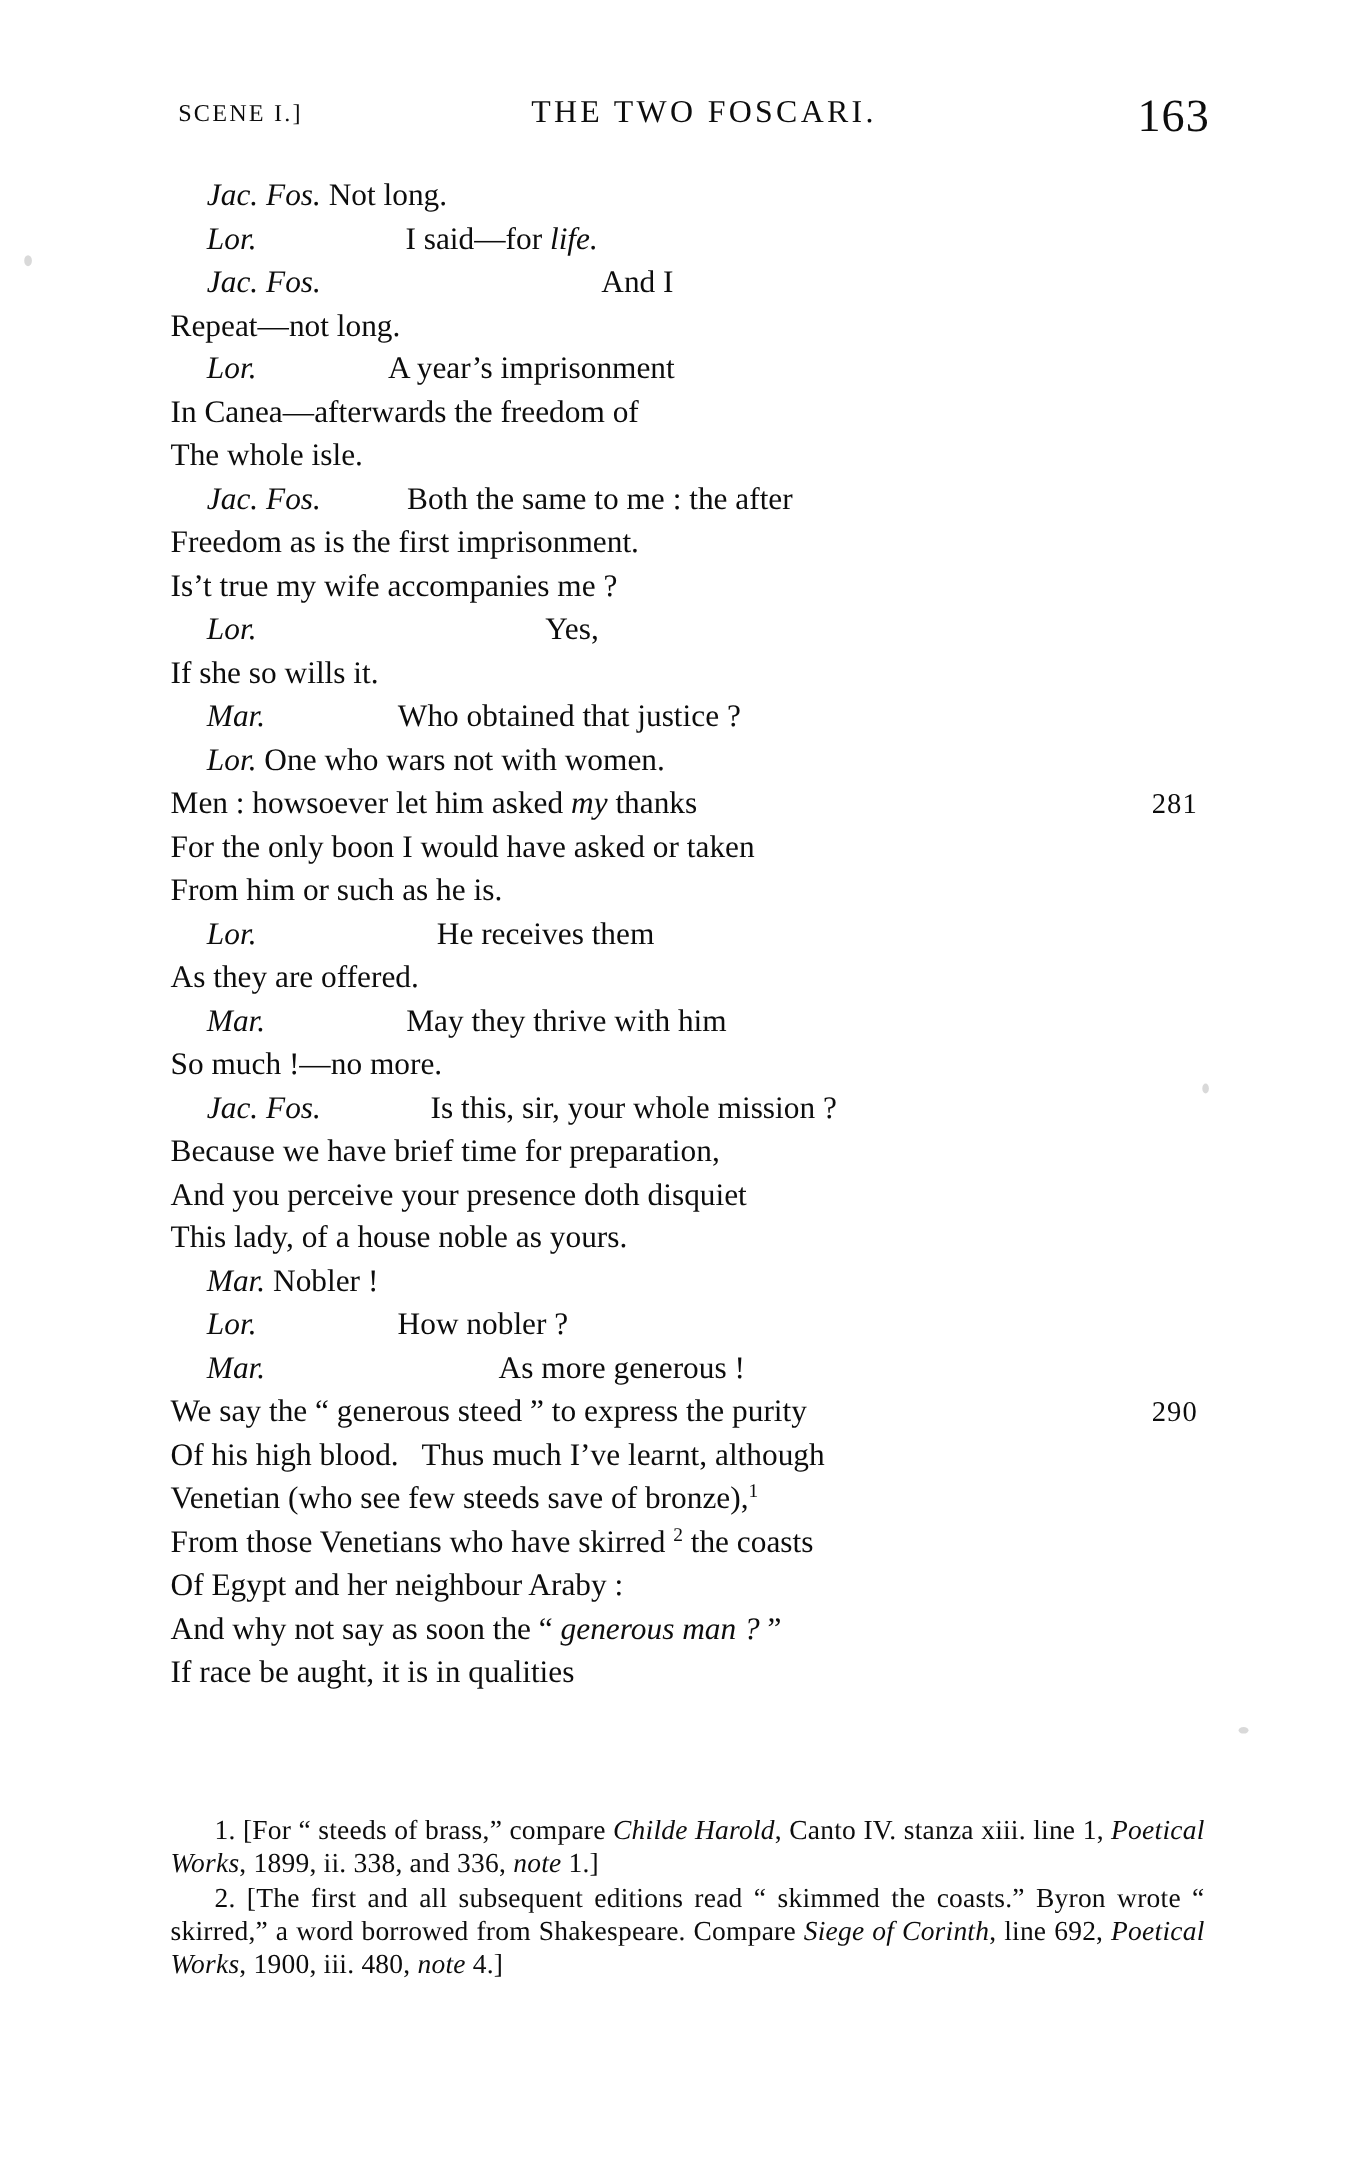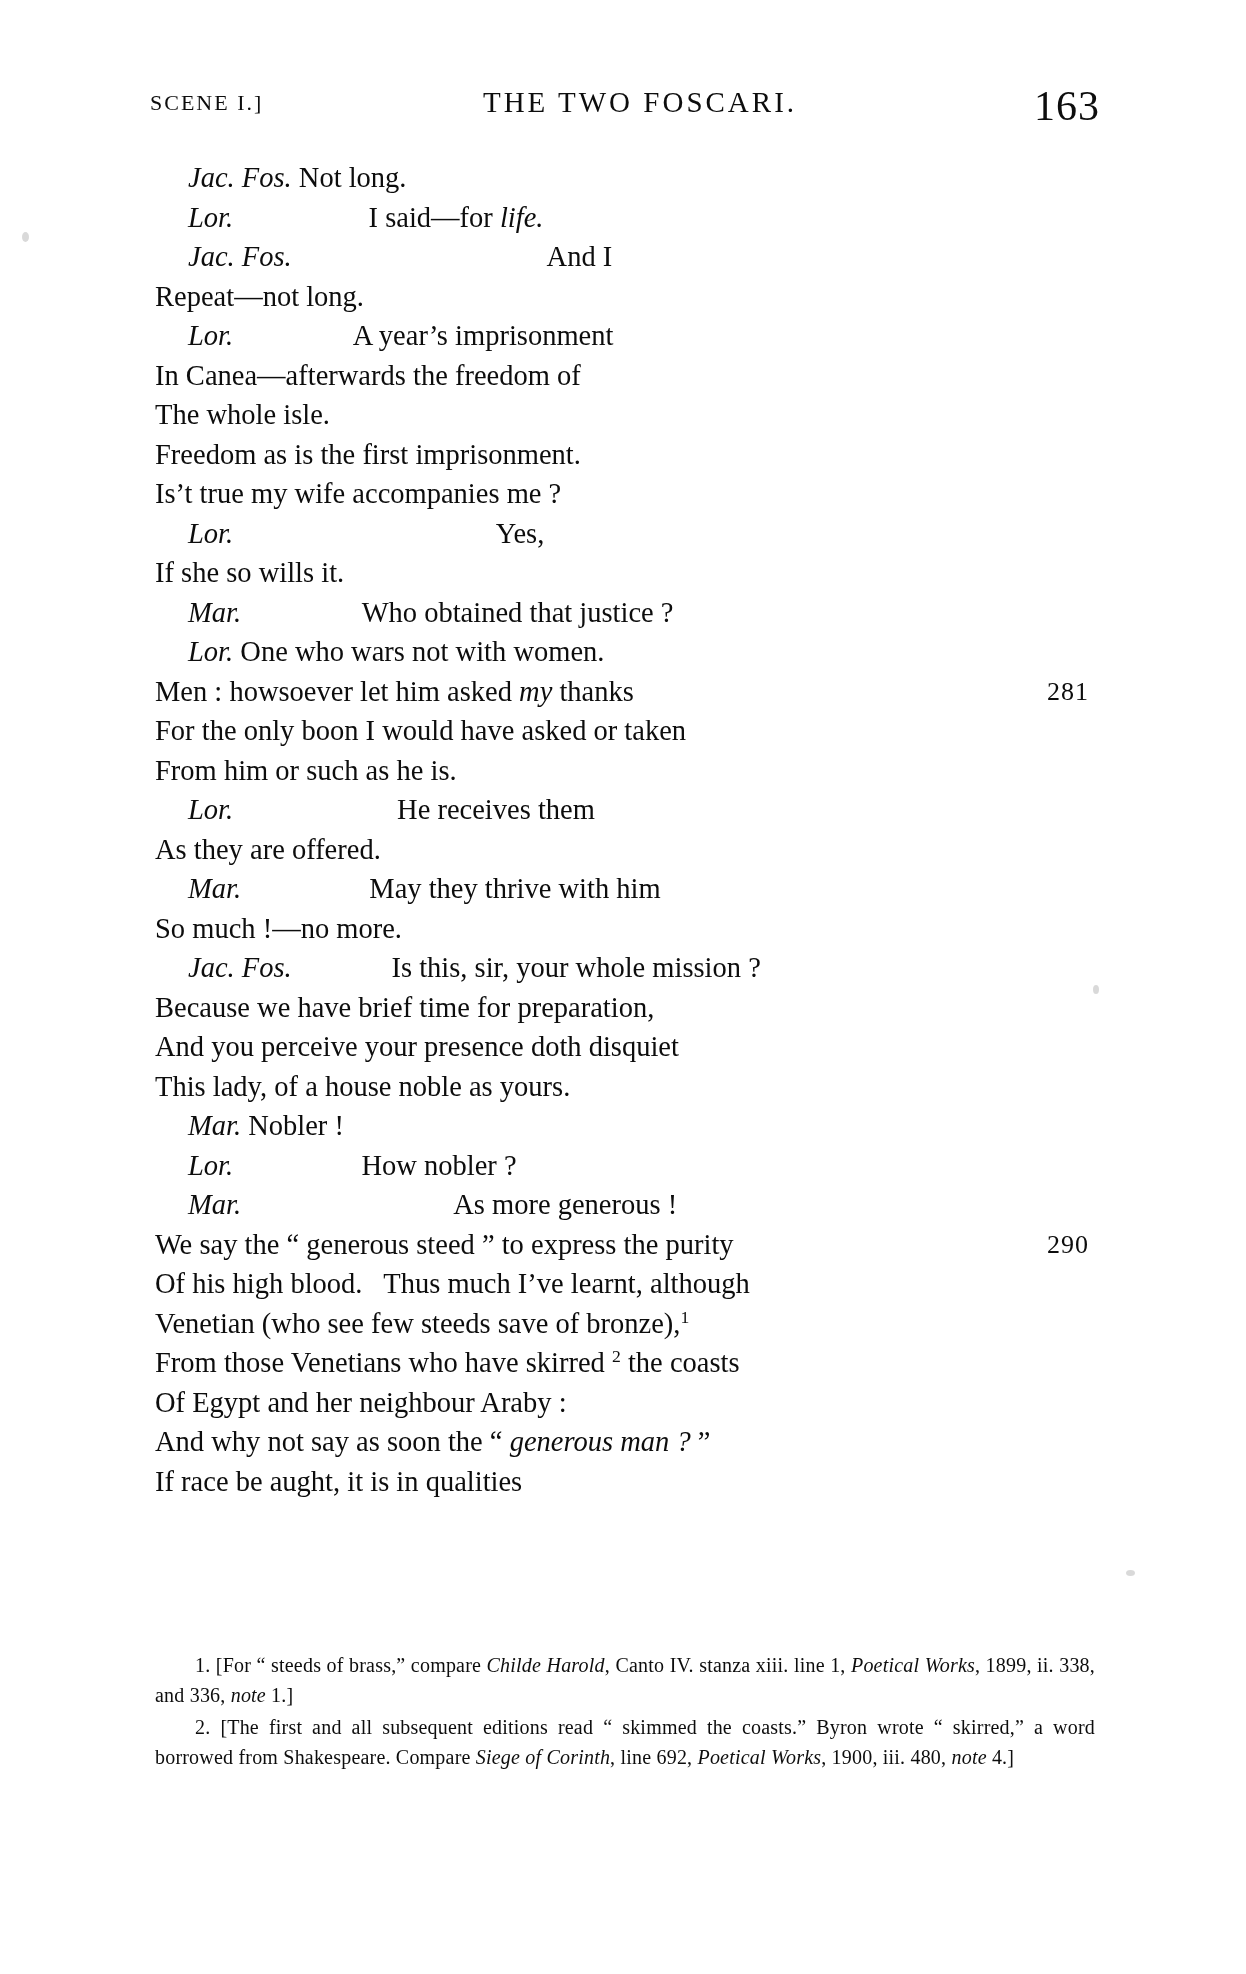--- a/index.html
+++ b/index.html
@@ -24,21 +24,21 @@
   
   .runhead {
     position: absolute;
     left: 150px;
     top: 86px;
     width: 950px;
     height: 40px;
   }
   .runhead .scene {
     position: absolute;
-    left: 0;
+    left: 12px;
     top: 4px;
     font-size: 22px;
     letter-spacing: 2px;
     font-variant: small-caps;
     text-transform: uppercase;
   }
   .runhead .title {
     position: absolute;
     left: 0;
     right: 0;
@@ -84,21 +84,21 @@
     vertical-align: super;
     line-height: 0;
   }
 
   
   .notes {
     position: absolute;
     left: 155px;
     top: 1650px;
     width: 940px;
-    font-size: 20px;
+    font-size: 25px;
     line-height: 30px;
     letter-spacing: 0.2px;
   }
   .note {
     margin-bottom: 2px;
     text-align: justify;
   }
   .note .first { padding-left: 40px; }
 
   
@@ -125,20 +125,21 @@
   </div>
 
   <div class="body" id="verse-body">
       <div class="ln indent"><span class="it">Jac. Fos.</span><span> Not long.</span></div>
       <div class="ln indent"><span class="it">Lor.</span><span>                   I said—for </span><span class="it">life.</span></div>
       <div class="ln indent"><span class="it">Jac. Fos.</span><span>                                    And I</span></div>
       <div class="ln"><span>Repeat—not long.</span></div>
       <div class="ln indent"><span class="it">Lor.</span><span>                 A year’s imprisonment</span></div>
       <div class="ln"><span>In Canea—afterwards the freedom of</span></div>
       <div class="ln"><span>The whole isle.</span></div>
+      <div class="ln indent"><span class="it">Jac. Fos.</span><span>           Both the same to me : the after</span></div>
       <div class="ln"><span>Freedom as is the first imprisonment.</span></div>
       <div class="ln"><span>Is’t true my wife accompanies me ?</span></div>
       <div class="ln indent"><span class="it">Lor.</span><span>                                     Yes,</span></div>
       <div class="ln"><span>If she so wills it.</span></div>
       <div class="ln indent"><span class="it">Mar.</span><span>                 Who obtained that justice ?</span></div>
       <div class="ln indent"><span class="it">Lor.</span><span> One who wars not with women.</span></div>
       <div class="ln"><span>Men : howsoever let him asked </span><span class="it">my</span><span> thanks</span><span class="num">281</span></div>
       <div class="ln"><span>For the only boon I would have asked or taken</span></div>
       <div class="ln"><span>From him or such as he is.</span></div>
       <div class="ln indent"><span class="it">Lor.</span><span>                       He receives them</span></div>

